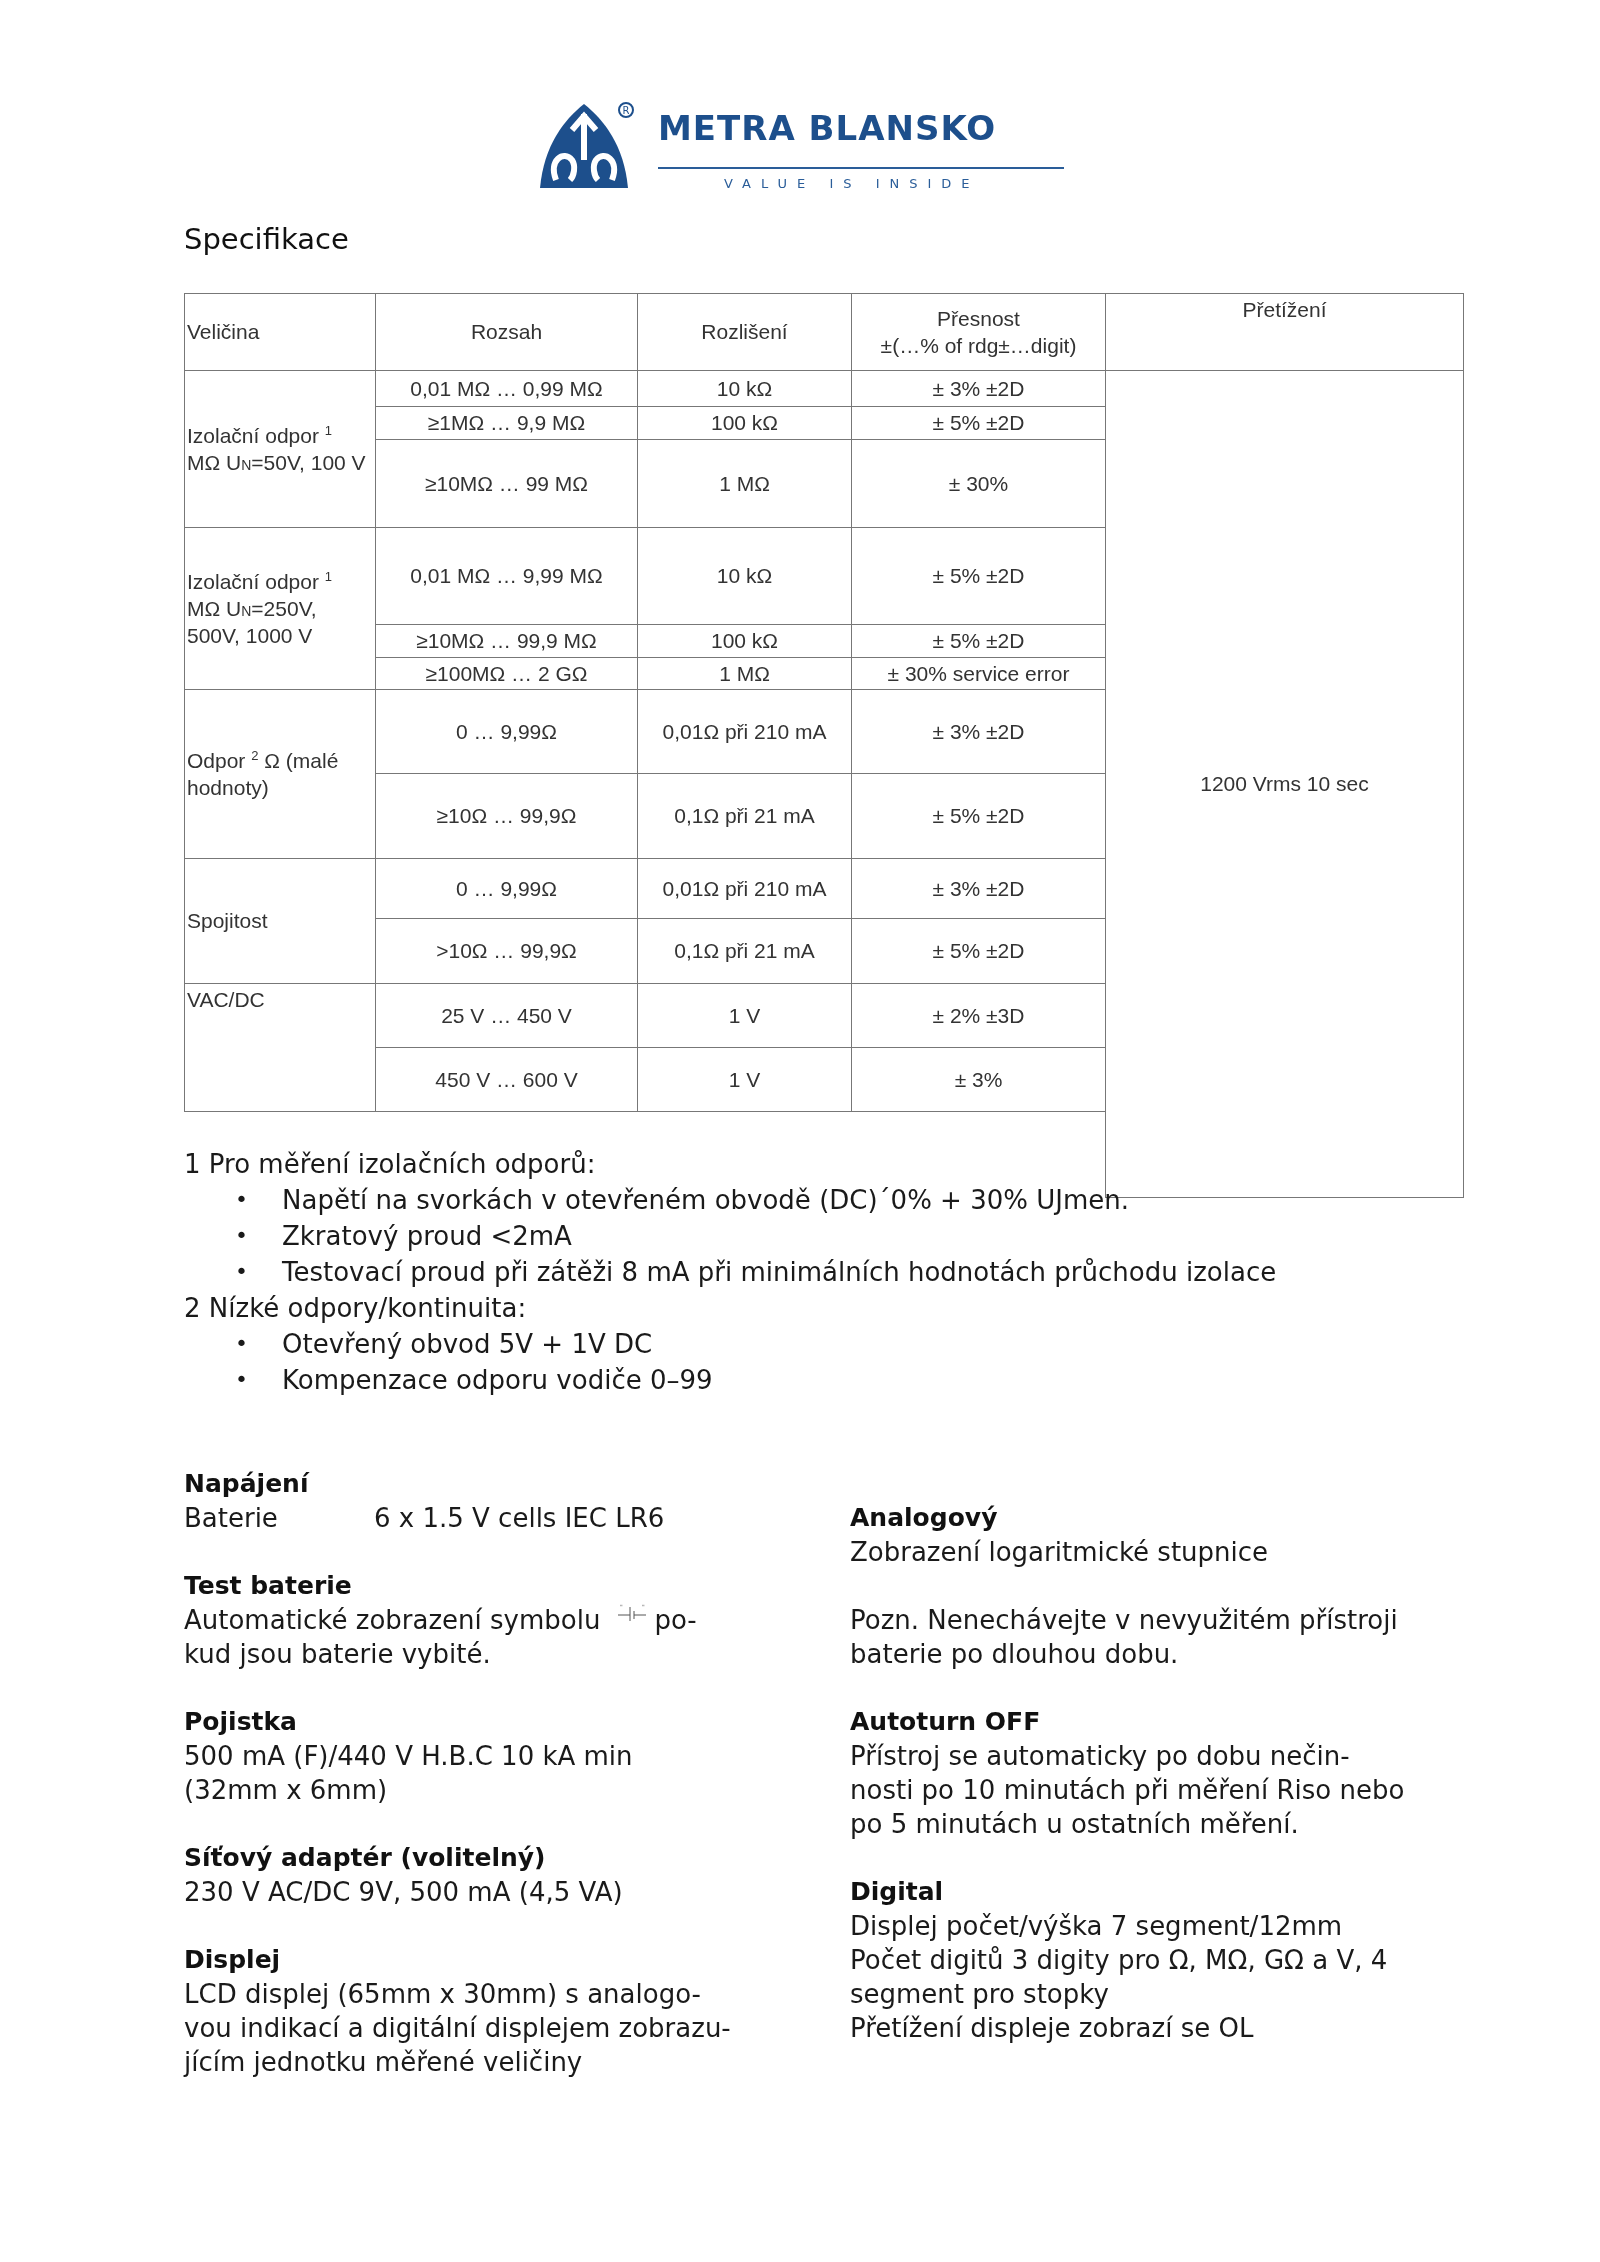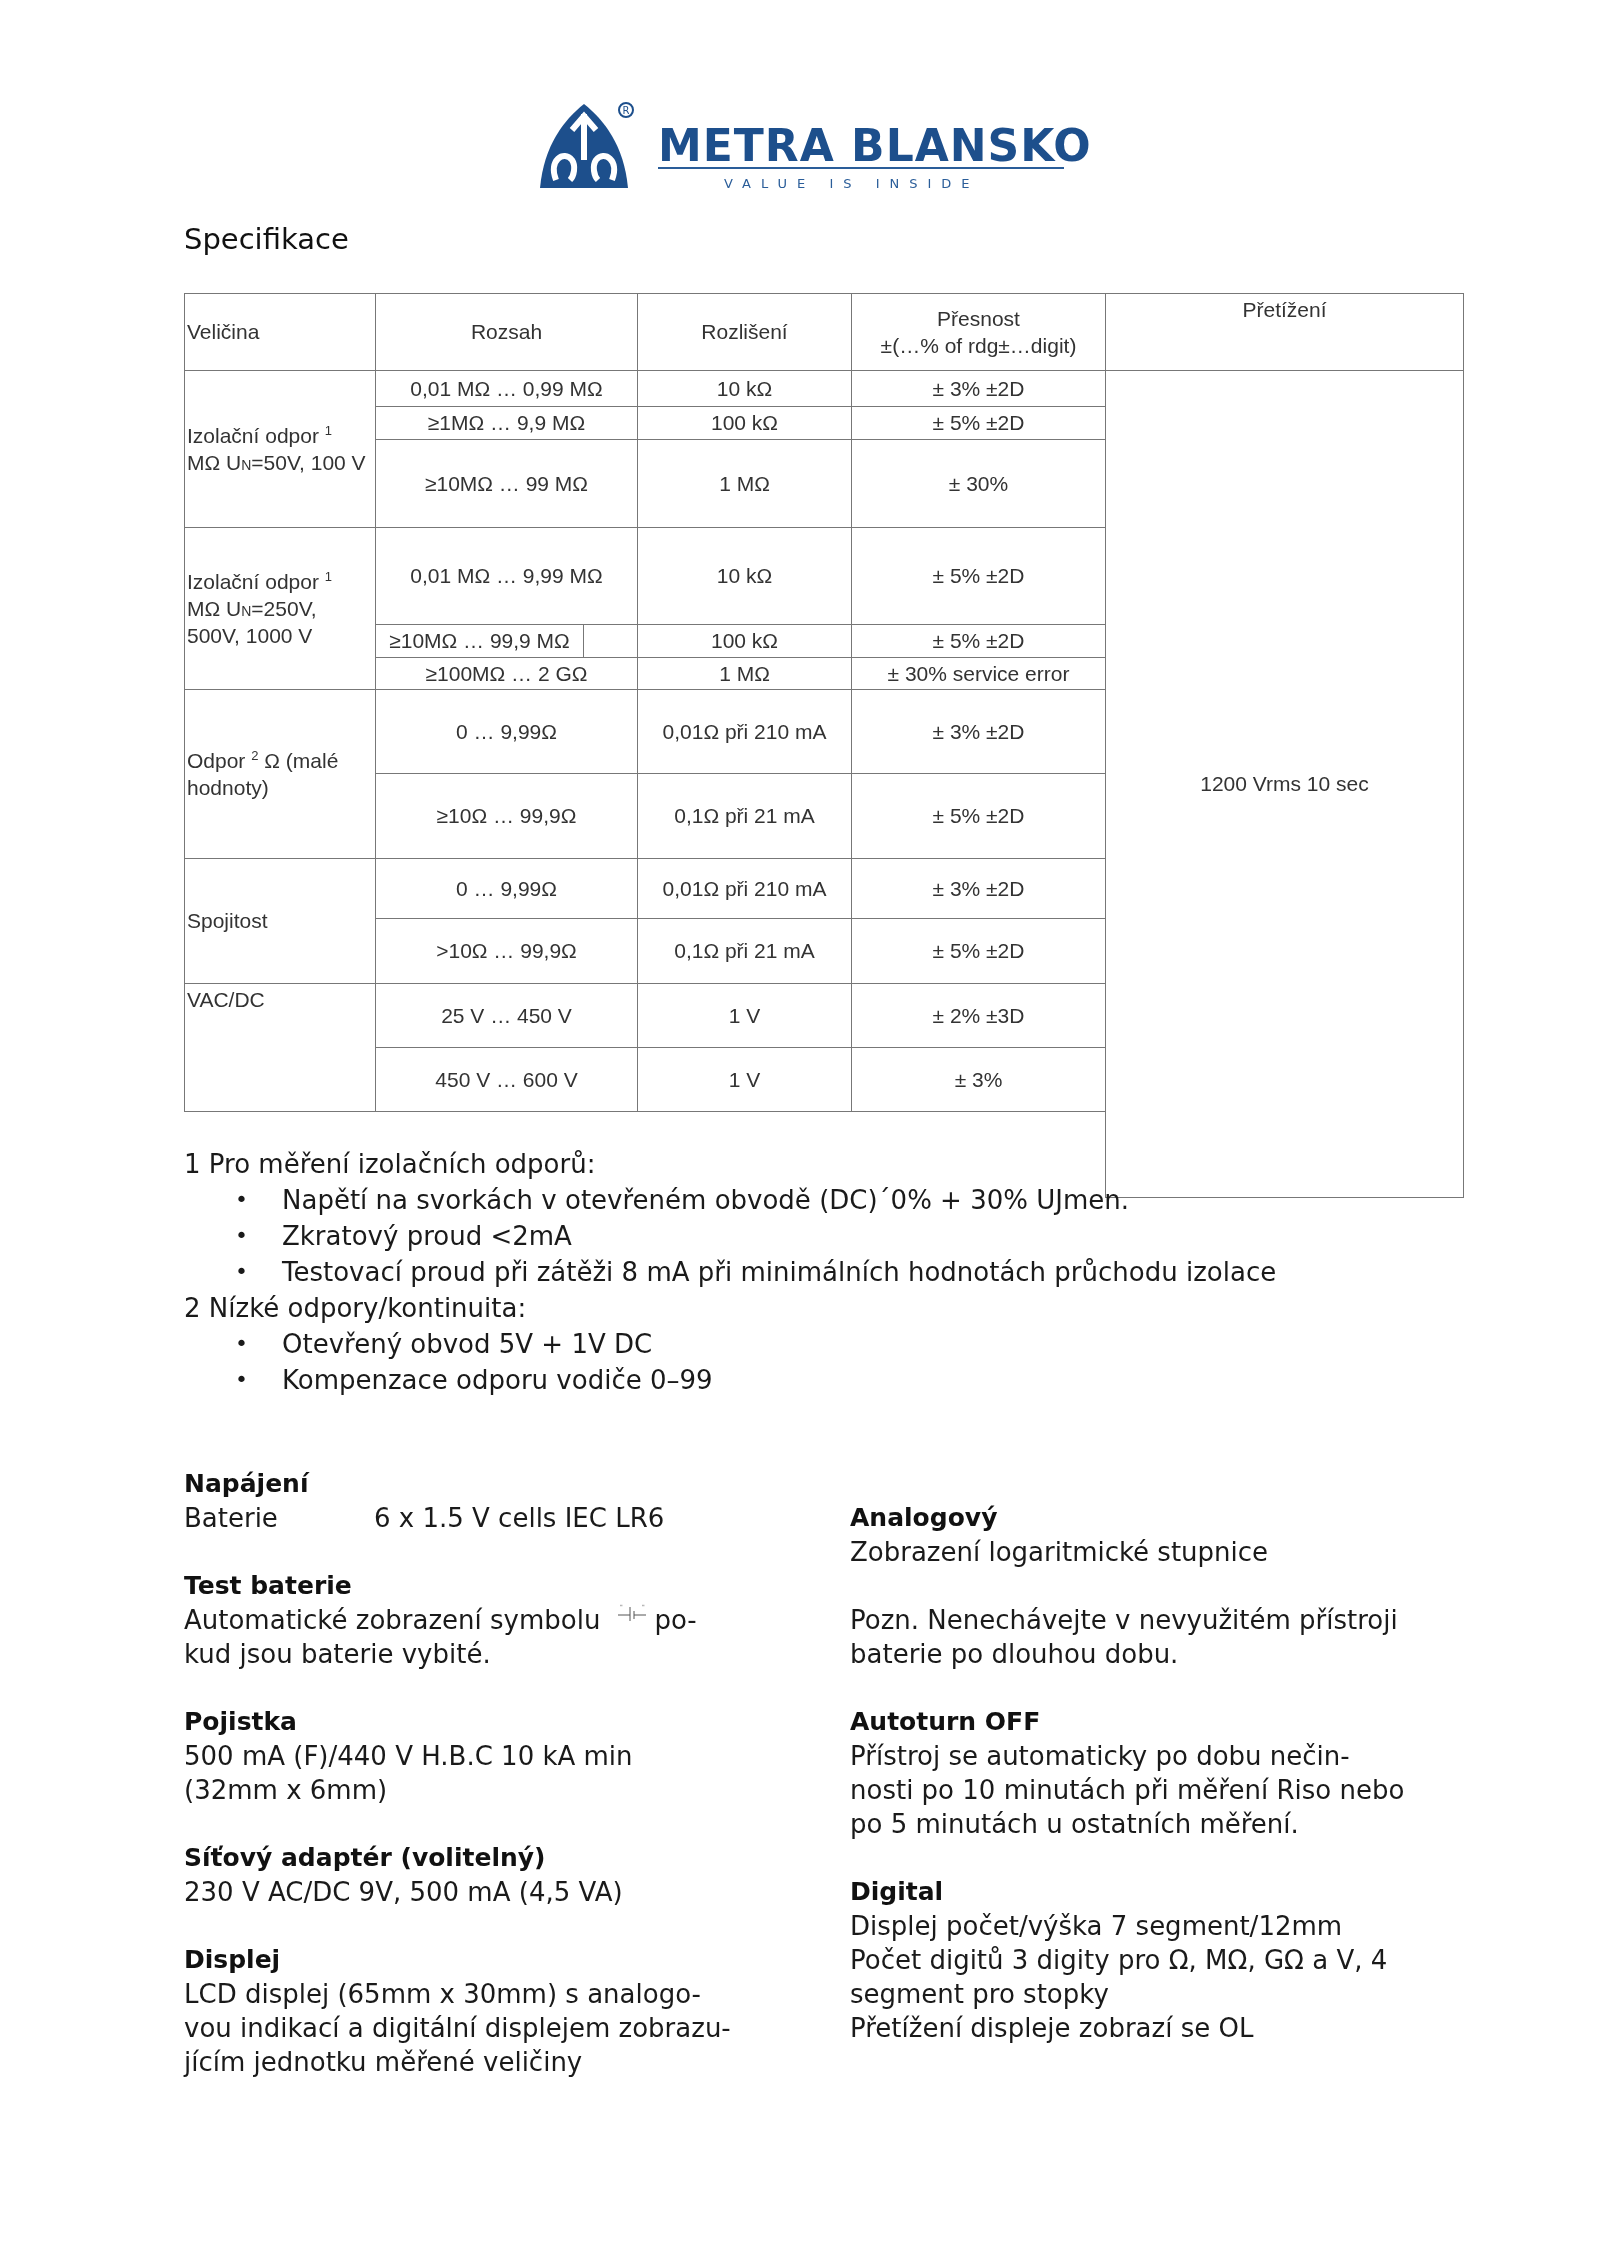--- a/index.html
+++ b/index.html
@@ -1,20 +1,20 @@
 <!DOCTYPE html>
 <html><head>
 <meta charset="utf-8">
 <style>
   html, body { margin: 0; padding: 0; background: #ffffff; }
   body { width: 1600px; height: 2262px; position: relative; overflow: hidden; color: #1a1a1a; }
 
   
   .logo { position: absolute; left: 534px; top: 100px; width: 540px; height: 96px; }
-  .logo .brand { position: absolute; left: 124px; top: 20px; font-family: "DejaVu Sans", sans-serif; font-weight: bold; font-size: 44px; letter-spacing: 1px; color: #1d4f8c; white-space: nowrap; }
+  .logo .brand { position: absolute; left: 124px; top: 8px; font-family: "DejaVu Sans", sans-serif; font-weight: bold; font-size: 34px; letter-spacing: 1px; color: #1d4f8c; white-space: nowrap; }
   .logo .rule { position: absolute; left: 124px; top: 67px; width: 406px; height: 2px; background: #2a5d99; }
   .logo .tag { position: absolute; left: 190px; top: 76px; font-family: "DejaVu Sans", sans-serif; font-size: 13px; letter-spacing: 10px; color: #2a5d99; white-space: nowrap; }
   .logo svg.mark { position: absolute; left: 0; top: 0; }
 
   .title { position: absolute; left: 184px; top: 222px; font-family: "DejaVu Sans", sans-serif; font-size: 29px; color: #111; }
 
   
   .spec { position: absolute; left: 184px; top: 293px; width: 1280px; height: 819px; }
   .cell { position: absolute; box-sizing: border-box; border: 1px solid #777; font-family: "Liberation Sans", sans-serif; font-size: 21px; color: #333; display: flex; align-items: center; justify-content: center; text-align: center; line-height: 1.3; }
   .cell.left { justify-content: flex-start; text-align: left; padding-left: 2px; }
@@ -82,21 +82,21 @@
   <div class="cell" style="left:453px;top:146px;width:215px;height:89px;">1 MΩ</div>
   <div class="cell" style="left:667px;top:146px;width:255px;height:89px;">± 30%</div>
 
   <div class="cell left" style="left:0;top:234px;width:192px;height:163px;">
     <span><span>Izolační odpor </span><sup>1</sup><br><span>MΩ U</span><sub>N</sub><span>=250V, 500V, 1000 V</span></span>
   </div>
   <div class="cell" style="left:191px;top:234px;width:263px;height:98px;">0,01 MΩ … 9,99 MΩ</div>
   <div class="cell" style="left:453px;top:234px;width:215px;height:98px;">10 kΩ</div>
   <div class="cell" style="left:667px;top:234px;width:255px;height:98px;">± 5% ±2D</div>
 
-  <div class="cell" style="left:191px;top:331px;width:209px;height:34px;">≥10MΩ … 99,9 MΩ</div>
+  <div class="cell" style="left:191px;top:331px;width:263px;height:34px;">≥10MΩ … 99,9 MΩ</div>
   <div class="cell" style="left:453px;top:331px;width:215px;height:34px;">100 kΩ</div>
   <div class="cell" style="left:667px;top:331px;width:255px;height:34px;">± 5% ±2D</div>
 
   <div class="cell" style="left:191px;top:364px;width:263px;height:33px;">≥100MΩ … 2 GΩ</div>
   <div class="cell" style="left:453px;top:364px;width:215px;height:33px;">1 MΩ</div>
   <div class="cell" style="left:667px;top:364px;width:255px;height:33px;">± 30% service error</div>
 
   <div class="cell left" style="left:0;top:396px;width:192px;height:170px;">
     <span><span>Odpor </span><sup>2</sup><span> Ω (malé hodnoty)</span></span>
   </div>

